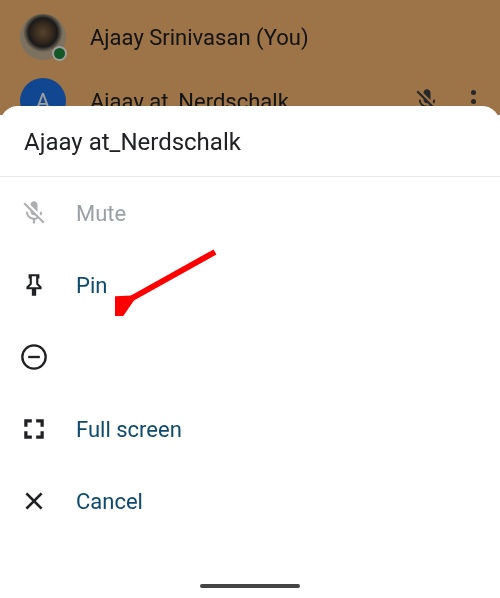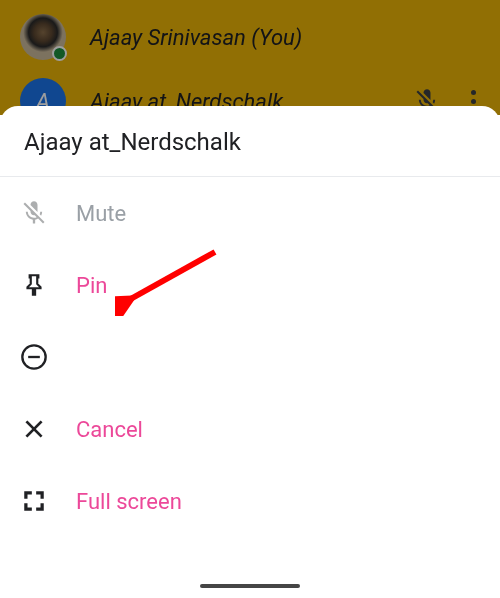--- a/index.html
+++ b/index.html
@@ -14,22 +14,21 @@
       position: relative;
       overflow: hidden;
       background: #fff;
     }
     .background {
       position: absolute;
       top: 0;
       left: 0;
       width: 100%;
       height: 115px;
-      background: #eab308;
-      font-style: italic;
+      background: #fdba74;
     }
     .bg-overlay {
       position: absolute;
       top: 0;
       left: 0;
       width: 100%;
       height: 115px;
       background: rgba(0,0,0,0.38);
       z-index: 2;
     }
@@ -126,21 +125,21 @@
       width: 28px;
       height: 28px;
       display: flex;
       align-items: center;
       justify-content: center;
       flex-shrink: 0;
     }
     .menu-label {
       margin-left: 28px;
       font-size: 22px;
-      color: #ec4899;
+      color: #0c4a6e;
     }
     .menu-item.disabled .menu-label {
       color: #9aa0a6;
     }
     .menu-item.disabled svg {
       opacity: 0.42;
     }
     .arrow {
       position: absolute;
       top: 246px;
@@ -216,38 +215,38 @@
       <div class="menu-icon">
         <svg viewBox="0 0 24 24" width="28" height="28" fill="none" stroke="#202124" stroke-width="2">
           <circle cx="12" cy="12" r="10"></circle>
           <line x1="7" y1="12" x2="17" y2="12"></line>
         </svg>
       </div>
     </div>
 
     <div class="menu-item">
       <div class="menu-icon">
-        <svg viewBox="0 0 24 24" width="26" height="26" fill="none" stroke="#202124" stroke-width="2.5">
-          <line x1="5" y1="5" x2="19" y2="19"></line>
-          <line x1="19" y1="5" x2="5" y2="19"></line>
-        </svg>
-      </div>
-      <div class="menu-label">Cancel</div>
-    </div>
-
-    <div class="menu-item">
-      <div class="menu-icon">
         <svg viewBox="0 0 24 24" width="26" height="26" fill="#202124">
           <path d="M3 3 L10 3 L10 6 L6 6 L6 10 L3 10 Z"></path>
           <path d="M14 3 L21 3 L21 10 L18 10 L18 6 L14 6 Z"></path>
           <path d="M3 14 L6 14 L6 18 L10 18 L10 21 L3 21 Z"></path>
           <path d="M18 14 L21 14 L21 21 L14 21 L14 18 L18 18 Z"></path>
         </svg>
       </div>
       <div class="menu-label">Full screen</div>
+    </div>
+
+    <div class="menu-item">
+      <div class="menu-icon">
+        <svg viewBox="0 0 24 24" width="26" height="26" fill="none" stroke="#202124" stroke-width="2.5">
+          <line x1="5" y1="5" x2="19" y2="19"></line>
+          <line x1="19" y1="5" x2="5" y2="19"></line>
+        </svg>
+      </div>
+      <div class="menu-label">Cancel</div>
     </div>
 
   </div>
   <div class="handle-bar"></div>
 </div>
 
 <svg class="arrow" width="110" height="70">
   <defs>
     <marker id="arrh" markerWidth="12" markerHeight="12" refX="2" refY="5" orient="auto">
       <path d="M10,0 L0,5 L10,10 Z" fill="#ff0000"></path>

